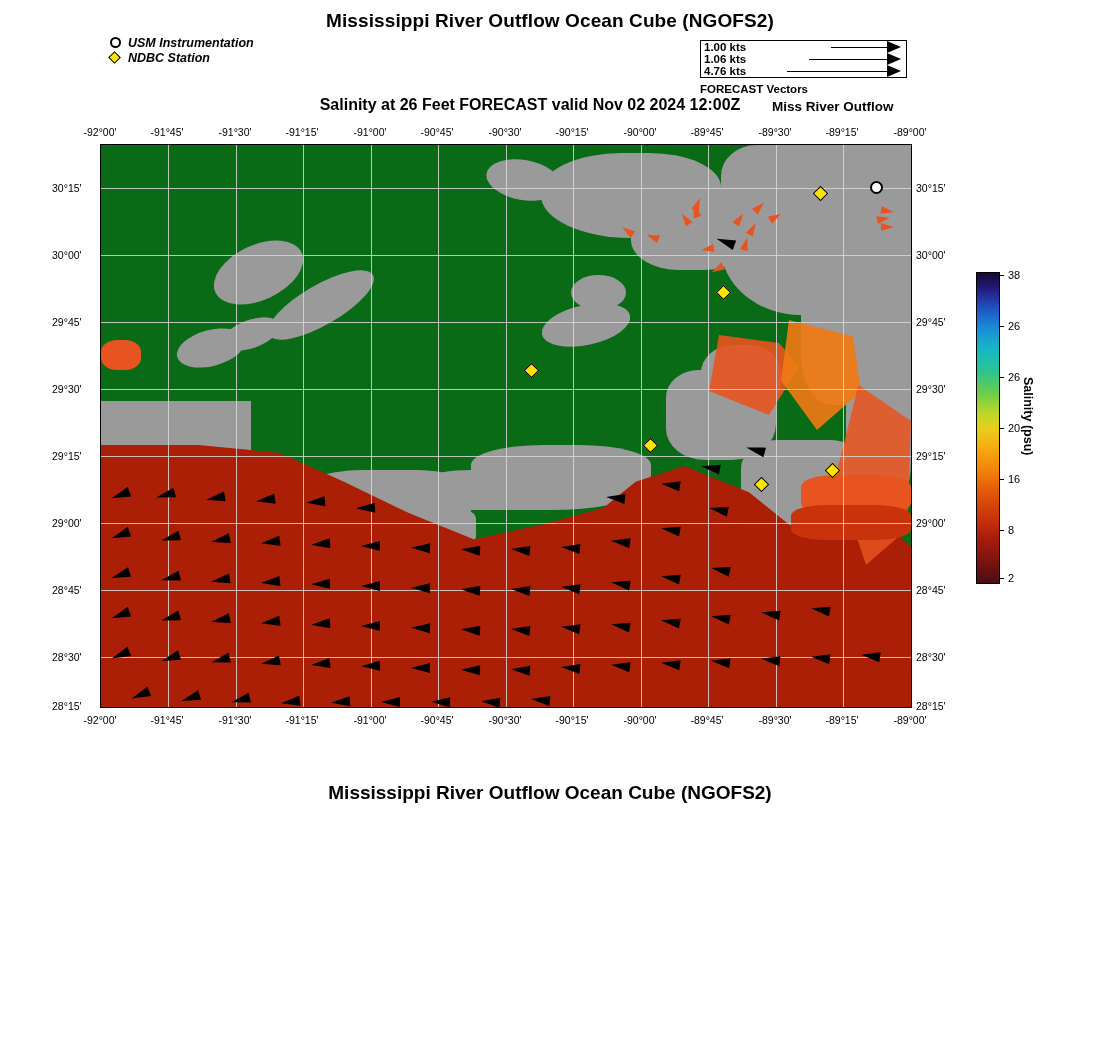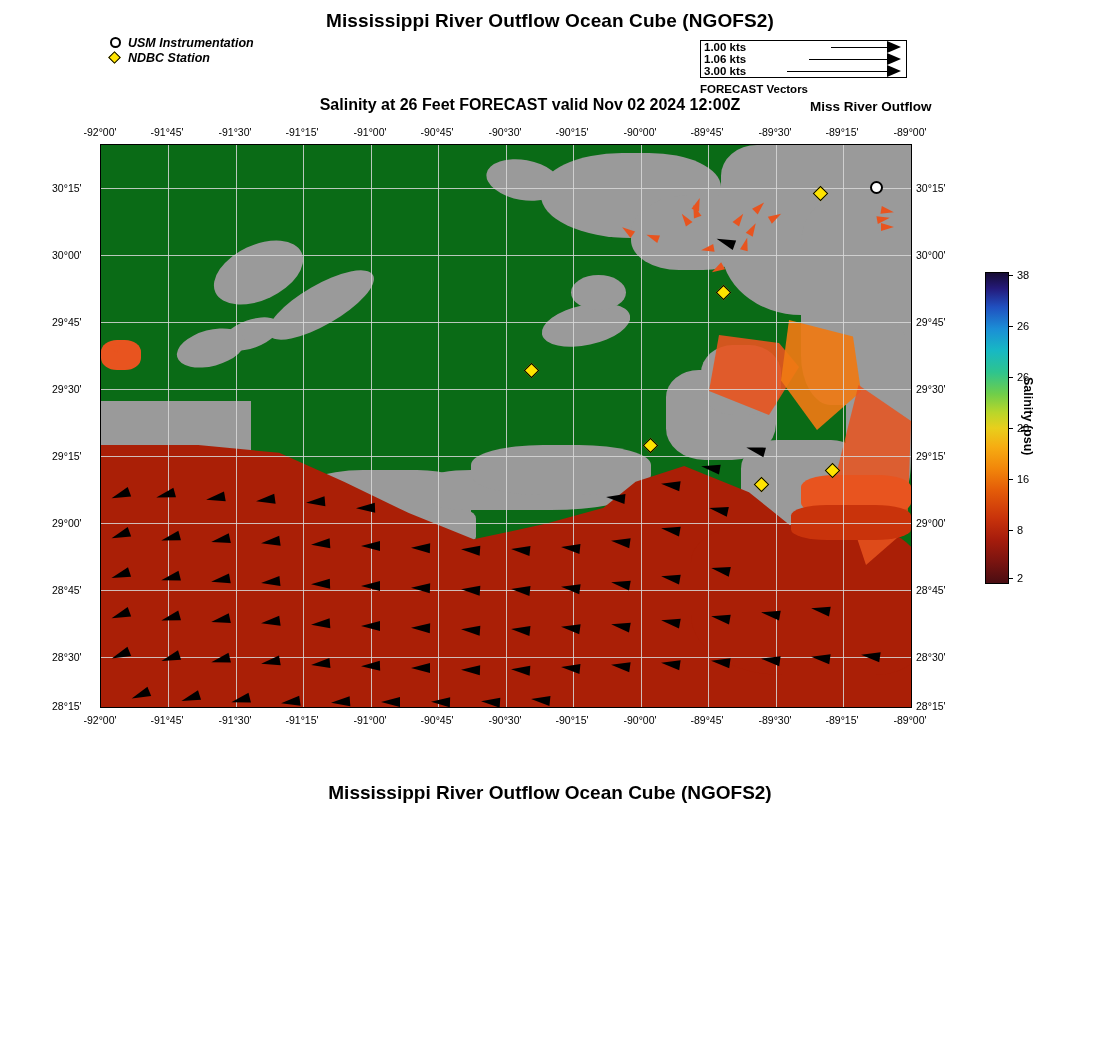--- a/index.html
+++ b/index.html
@@ -37,42 +37,42 @@
   
   #vector-key{left:700px;top:40px;width:205px;height:36px;border:1.4px solid #000;background:#fff;}
   #vector-key .vrow{position:relative;height:12px;}
   #vector-key .vlabel{position:absolute;left:3px;top:0;font-size:11.5px;font-weight:bold;line-height:12px;}
   #vector-key .vshaft{position:absolute;height:1.4px;background:#000;top:5.5px;}
   #vector-key .vhead{
     position:absolute;top:0px;width:0;height:0;
     border-top:6px solid transparent;border-bottom:6px solid transparent;border-left:14px solid #000;
   }
   #vector-key-label{left:700px;top:83px;font-size:11.5px;font-weight:bold;}
-  #outflow-label{left:772px;top:99px;font-size:13.5px;font-weight:bold;margin-left:38px;}
+  #outflow-label{left:772px;top:99px;font-size:13.5px;font-weight:bold;}
 
   
   #map-frame{left:100px;top:144px;width:810px;height:562px;border:1px solid #000;background:#006400;overflow:hidden;}
   #ocean{position:absolute;left:0;top:0;width:100%;height:100%;background:#0a6b16;}
   .land{position:absolute;background:#9a9a9a;}
   .salt{position:absolute;}
   .grid-v{position:absolute;top:0;bottom:0;width:1px;background:#d8d8d8;opacity:.85;}
   .grid-h{position:absolute;left:0;right:0;height:1px;background:#d8d8d8;opacity:.85;}
 
   .lon-lab{position:absolute;font-size:10.5px;text-align:center;width:60px;margin-left:-30px;}
   .lat-lab{position:absolute;font-size:10.5px;}
 
   .arrow-blk{position:absolute;width:0;height:0;border-top:5px solid transparent;border-bottom:5px solid transparent;border-left:19px solid #000;}
   .arrow-org{position:absolute;width:0;height:0;border-top:4px solid transparent;border-bottom:4px solid transparent;border-left:13px solid #e8541f;}
 
   .stn-diamond{position:absolute;width:11px;height:11px;background:#ffe400;border:1.3px solid #000;transform:rotate(45deg);box-sizing:border-box;}
   .stn-circle{position:absolute;width:13px;height:13px;border-radius:50%;background:#fff;border:2px solid #000;box-sizing:border-box;}
 
   
   #colorbar-wrap{left:975px;top:272px;}
-  #colorbar{position:absolute;left:10px;top:0;width:22px;height:310px;border:1px solid #000;
+  #colorbar{position:absolute;left:1px;top:0;width:22px;height:310px;border:1px solid #000;
     background:linear-gradient(to top,
       #4a0d12 0%,
       #7b1410 7%,
       #a61c0c 14%,
       #c9330b 21%,
       #e45c08 30%,
       #f2870a 37%,
       #f6ad12 44%,
       #e8cf1c 50%,
       #b9d62a 55%,
@@ -117,21 +117,21 @@
     <span class="vlabel">1.00 kts</span>
     <span class="vshaft" style="left:130px;width:56px;"></span>
     <span class="vhead" style="left:186px;"></span>
   </div>
   <div class="vrow">
     <span class="vlabel">1.06 kts</span>
     <span class="vshaft" style="left:108px;width:78px;"></span>
     <span class="vhead" style="left:186px;"></span>
   </div>
   <div class="vrow">
-    <span class="vlabel">3.00 kts</span>
+    <span class="vlabel">4.76 kts</span>
     <span class="vshaft" style="left:86px;width:100px;"></span>
     <span class="vhead" style="left:186px;"></span>
   </div>
 </div>
 <div class="abs" id="vector-key-label">FORECAST Vectors</div>
 
 <div class="abs" id="map-frame">
   <div id="ocean"></div>
 
   <div class="land" style="left:0;top:256px;width:150px;height:120px;"></div>

